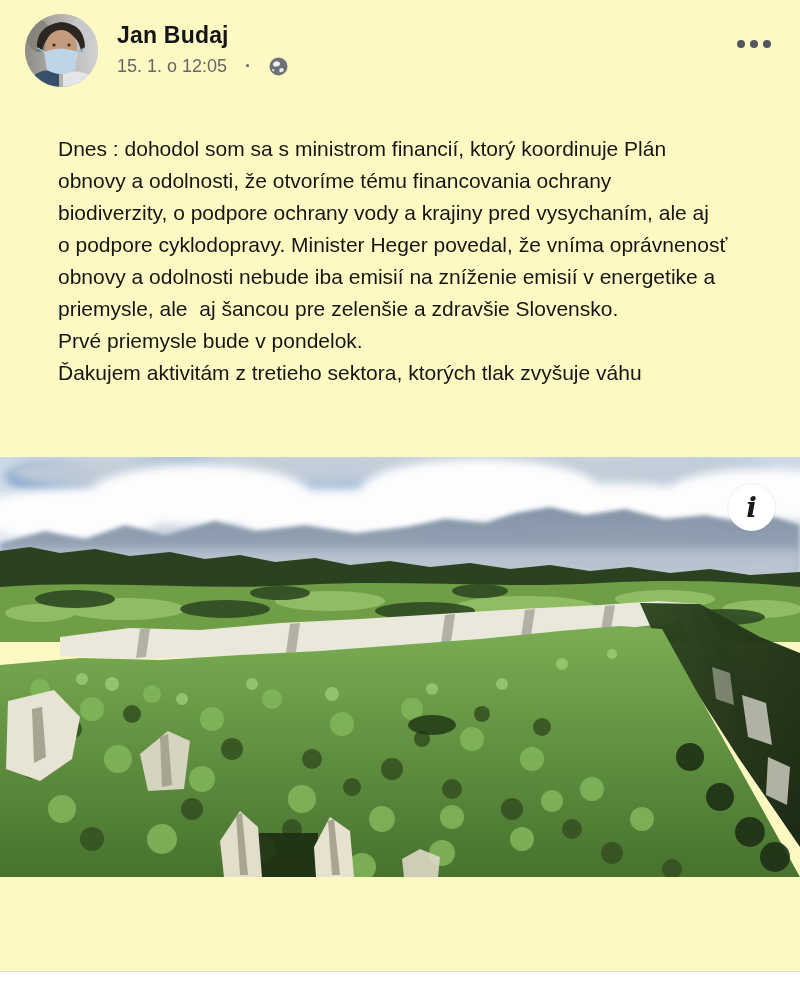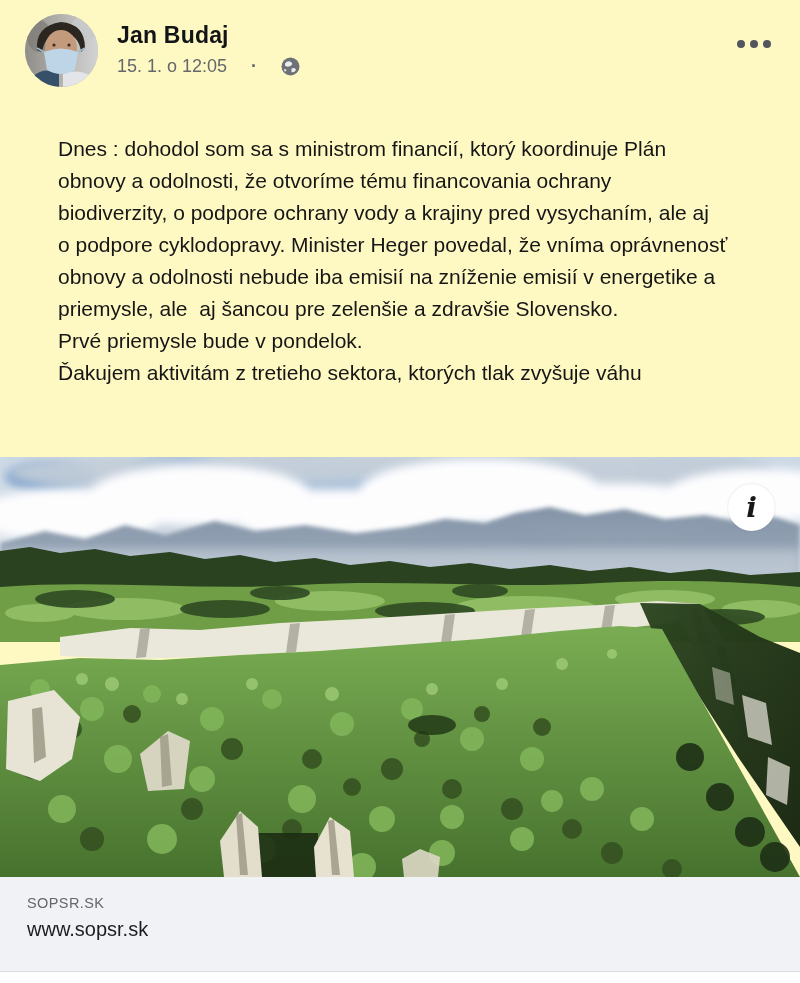--- a/index.html
+++ b/index.html
@@ -10,21 +10,21 @@
   
   .avatar{
     position:absolute;left:25px;top:14px;width:73px;height:73px;
     border-radius:50%;overflow:hidden;background:#b9b7b2;
   }
   .author{
     position:absolute;left:117px;top:22px;
     font-size:23px;font-weight:bold;color:#121417;letter-spacing:.2px;
   }
   .meta{
-    position:absolute;left:117px;top:56px;display:flex;align-items:center;gap:24px;
+    position:absolute;left:117px;top:56px;display:flex;align-items:center;gap:18px;
     font-size:18px;color:#65676b;
   }
   .meta .sep{font-weight:bold;}
   .menu-btn{
     position:absolute;right:18px;top:24px;width:56px;height:40px;
     display:flex;align-items:center;justify-content:center;gap:5px;
     background:transparent;border:none;cursor:pointer;border-radius:20px;
   }
   .menu-btn i{display:block;width:8px;height:8px;border-radius:50%;background:#53565c;}
   
@@ -296,19 +296,15 @@
       <path d="M220,384 L240,354 L258,370 L262,420 L224,420 Z" fill="#e3decc"></path>
       <path d="M236,358 L242,356 L248,418 L240,418 Z" fill="#8f8b78" opacity=".7"></path>
       <path d="M314,390 L330,360 L350,374 L354,420 L316,420 Z" fill="#e7e2d0"></path>
       <path d="M328,364 L334,362 L340,418 L332,418 Z" fill="#8f8b78" opacity=".7"></path>
       <path d="M402,402 L420,392 L440,400 L438,420 L404,420 Z" fill="#ddd8c6" opacity=".9"></path>
     </svg>
 
     <button class="info-btn" aria-label="info">i</button>
   </div>
 
-  <a class="link-preview">
-    <p class="lp-domain">SOPSR.SK</p>
-    <p class="lp-title">www.sopsr.sk</p>
-  </a>
 
   <div class="bottom-strip"></div>
 </div>
 
 </body></html>

